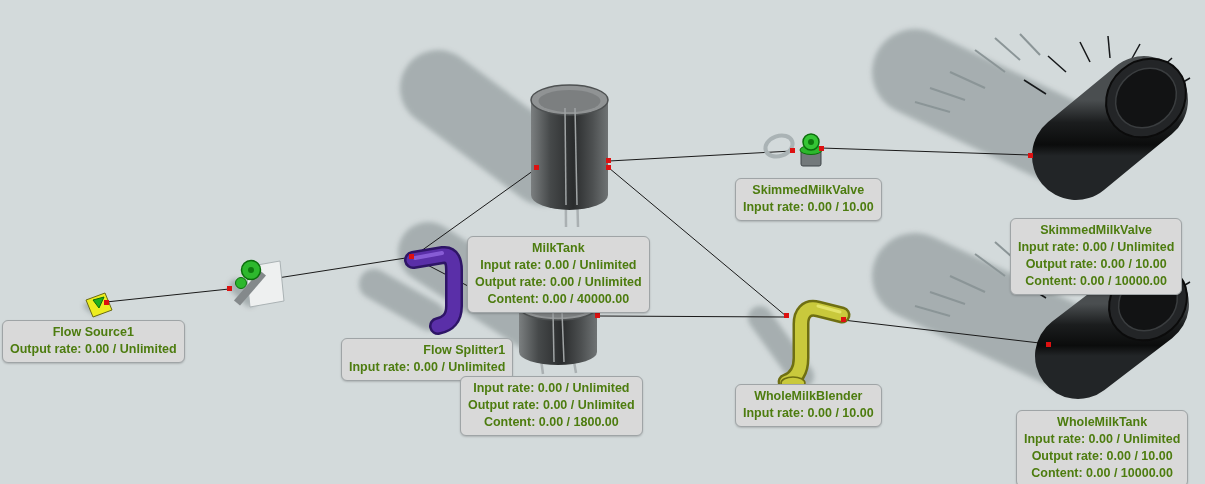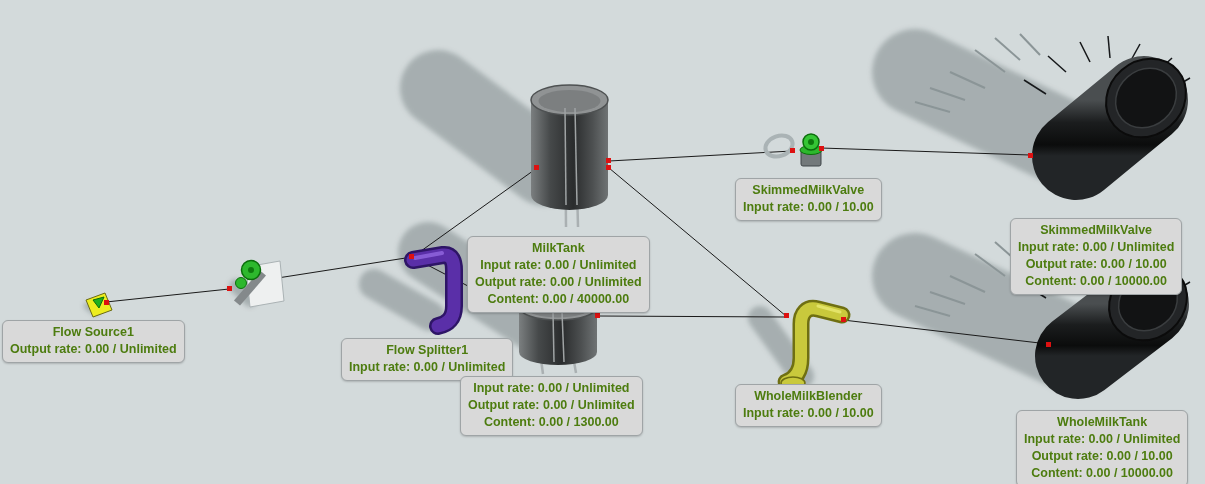--- a/index.html
+++ b/index.html
@@ -189,36 +189,36 @@
       <rect x="841" y="317" width="5" height="5"></rect>
       <rect x="1046" y="342" width="5" height="5"></rect>
     </g>
   </svg>
 
   <div class="label-box" style="left:2px;top:320px;">
     <div>Flow Source1</div>
     <div>Output rate: 0.00 / Unlimited</div>
   </div>
 
-  <div class="label-box" style="left:341px;top:338px;">
+  <div class="label-box" style="left:341px;top:338px;text-align:right;">
     <div>Flow Splitter1</div>
     <div>Input rate: 0.00 / Unlimited</div>
   </div>
 
   <div class="label-box" style="left:467px;top:236px;">
     <div>MilkTank</div>
     <div>Input rate: 0.00 / Unlimited</div>
     <div>Output rate: 0.00 / Unlimited</div>
     <div>Content: 0.00 / 40000.00</div>
   </div>
 
   <div class="label-box" style="left:460px;top:376px;">
     <div>Input rate: 0.00 / Unlimited</div>
     <div>Output rate: 0.00 / Unlimited</div>
-    <div>Content: 0.00 / 1300.00</div>
+    <div>Content: 0.00 / 1800.00</div>
   </div>
 
   <div class="label-box" style="left:735px;top:178px;">
     <div>SkimmedMilkValve</div>
     <div>Input rate: 0.00 / 10.00</div>
   </div>
 
   <div class="label-box" style="left:1010px;top:218px;">
     <div>SkimmedMilkValve</div>
     <div>Input rate: 0.00 / Unlimited</div>

